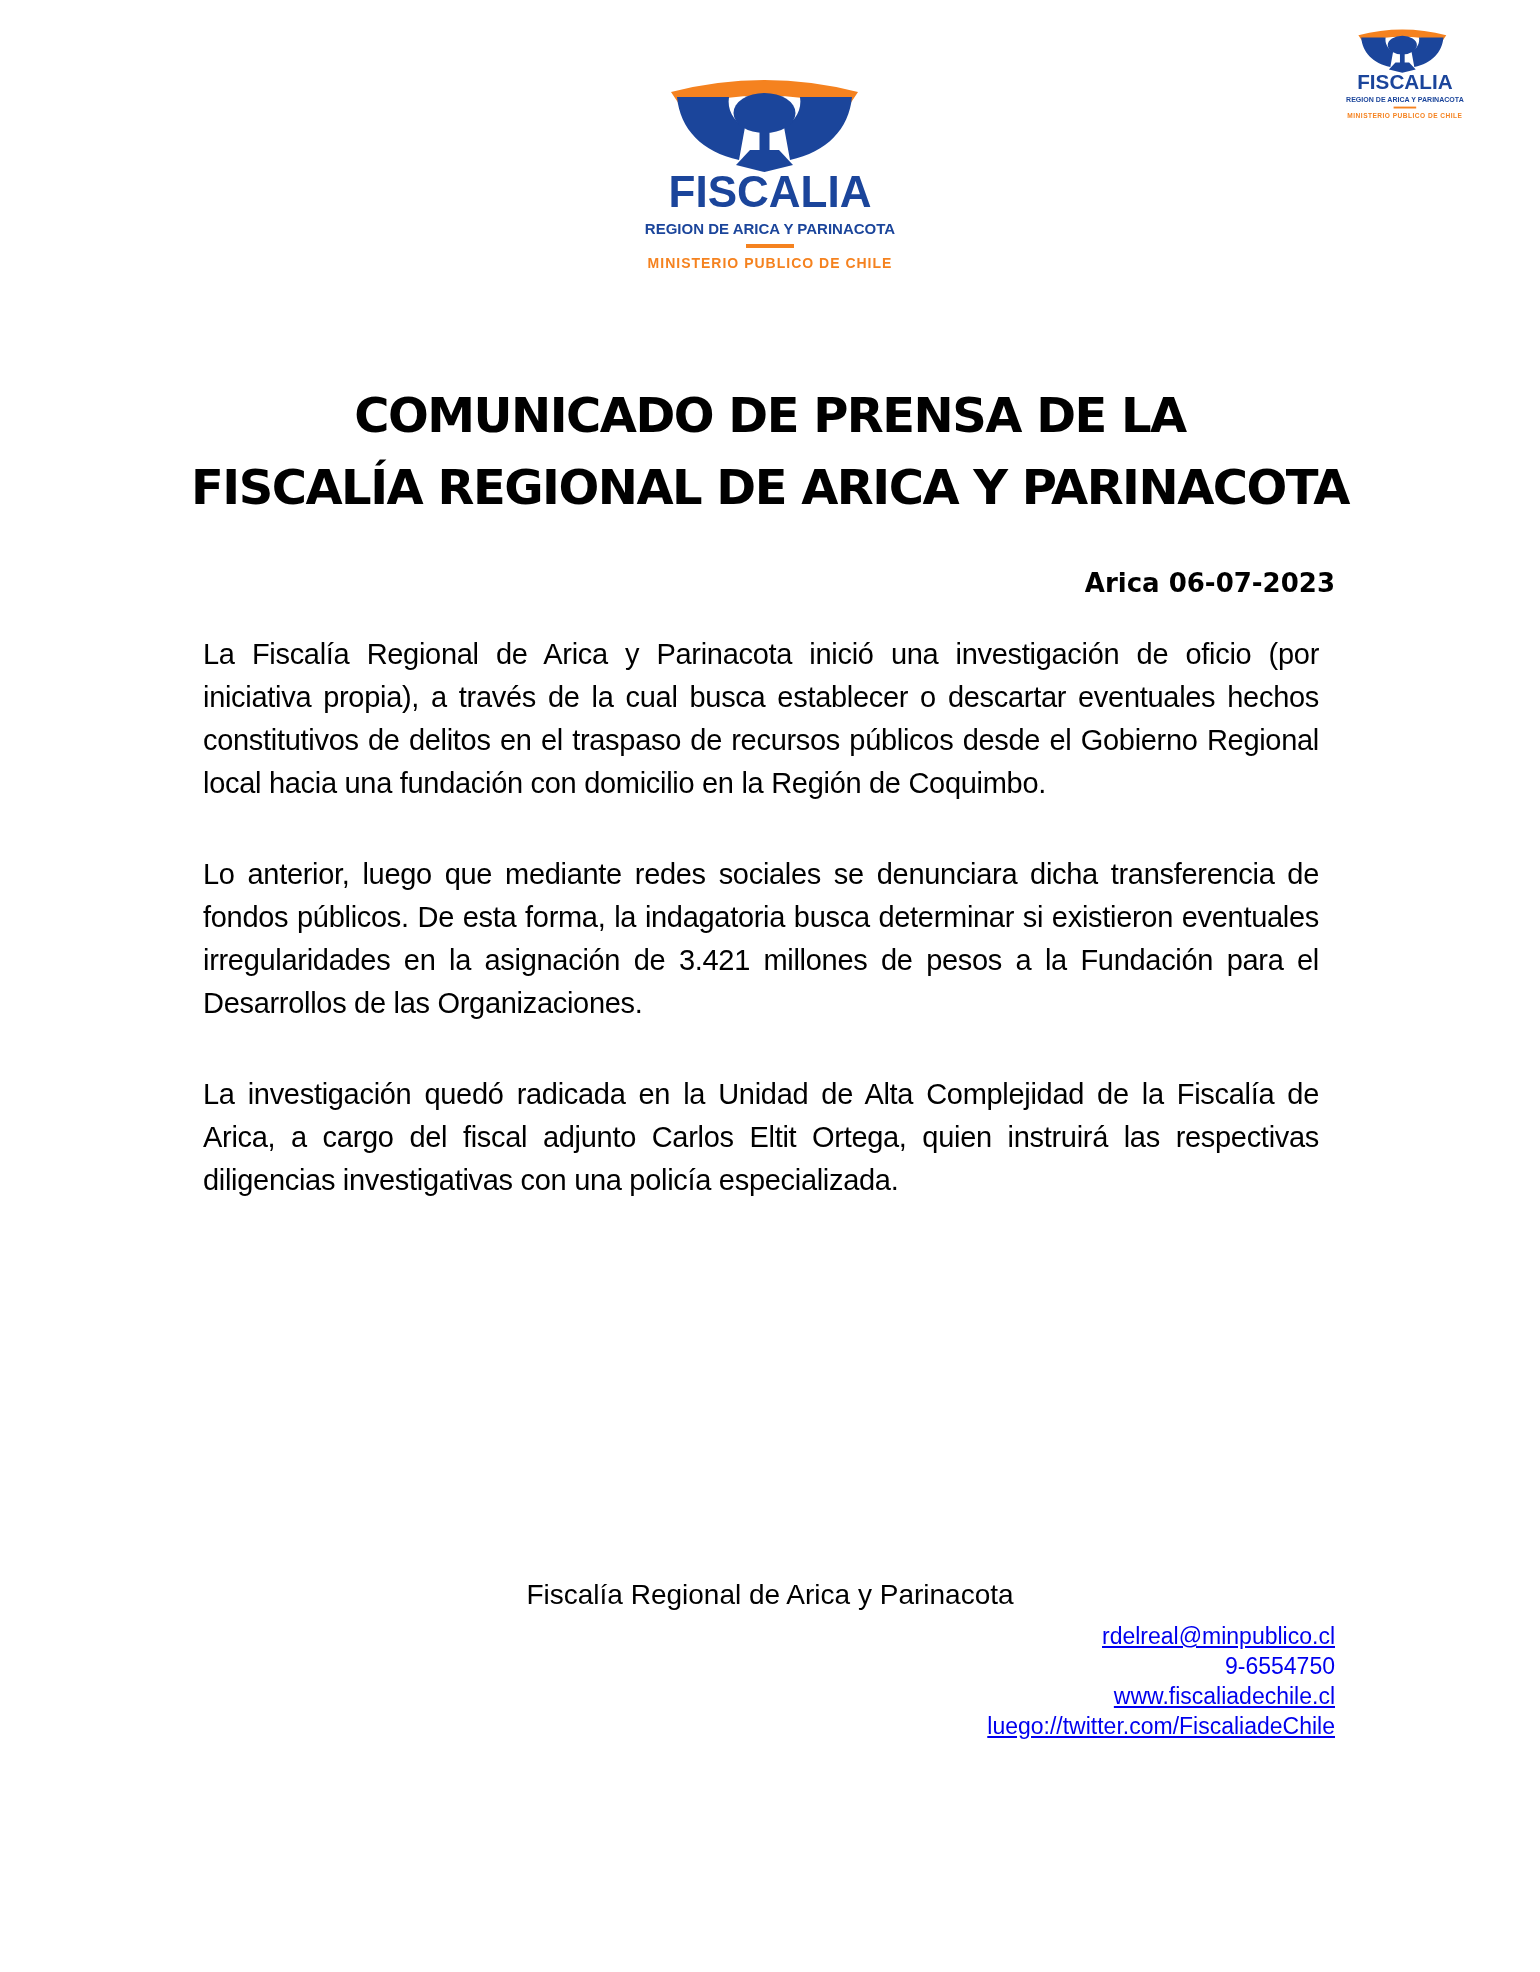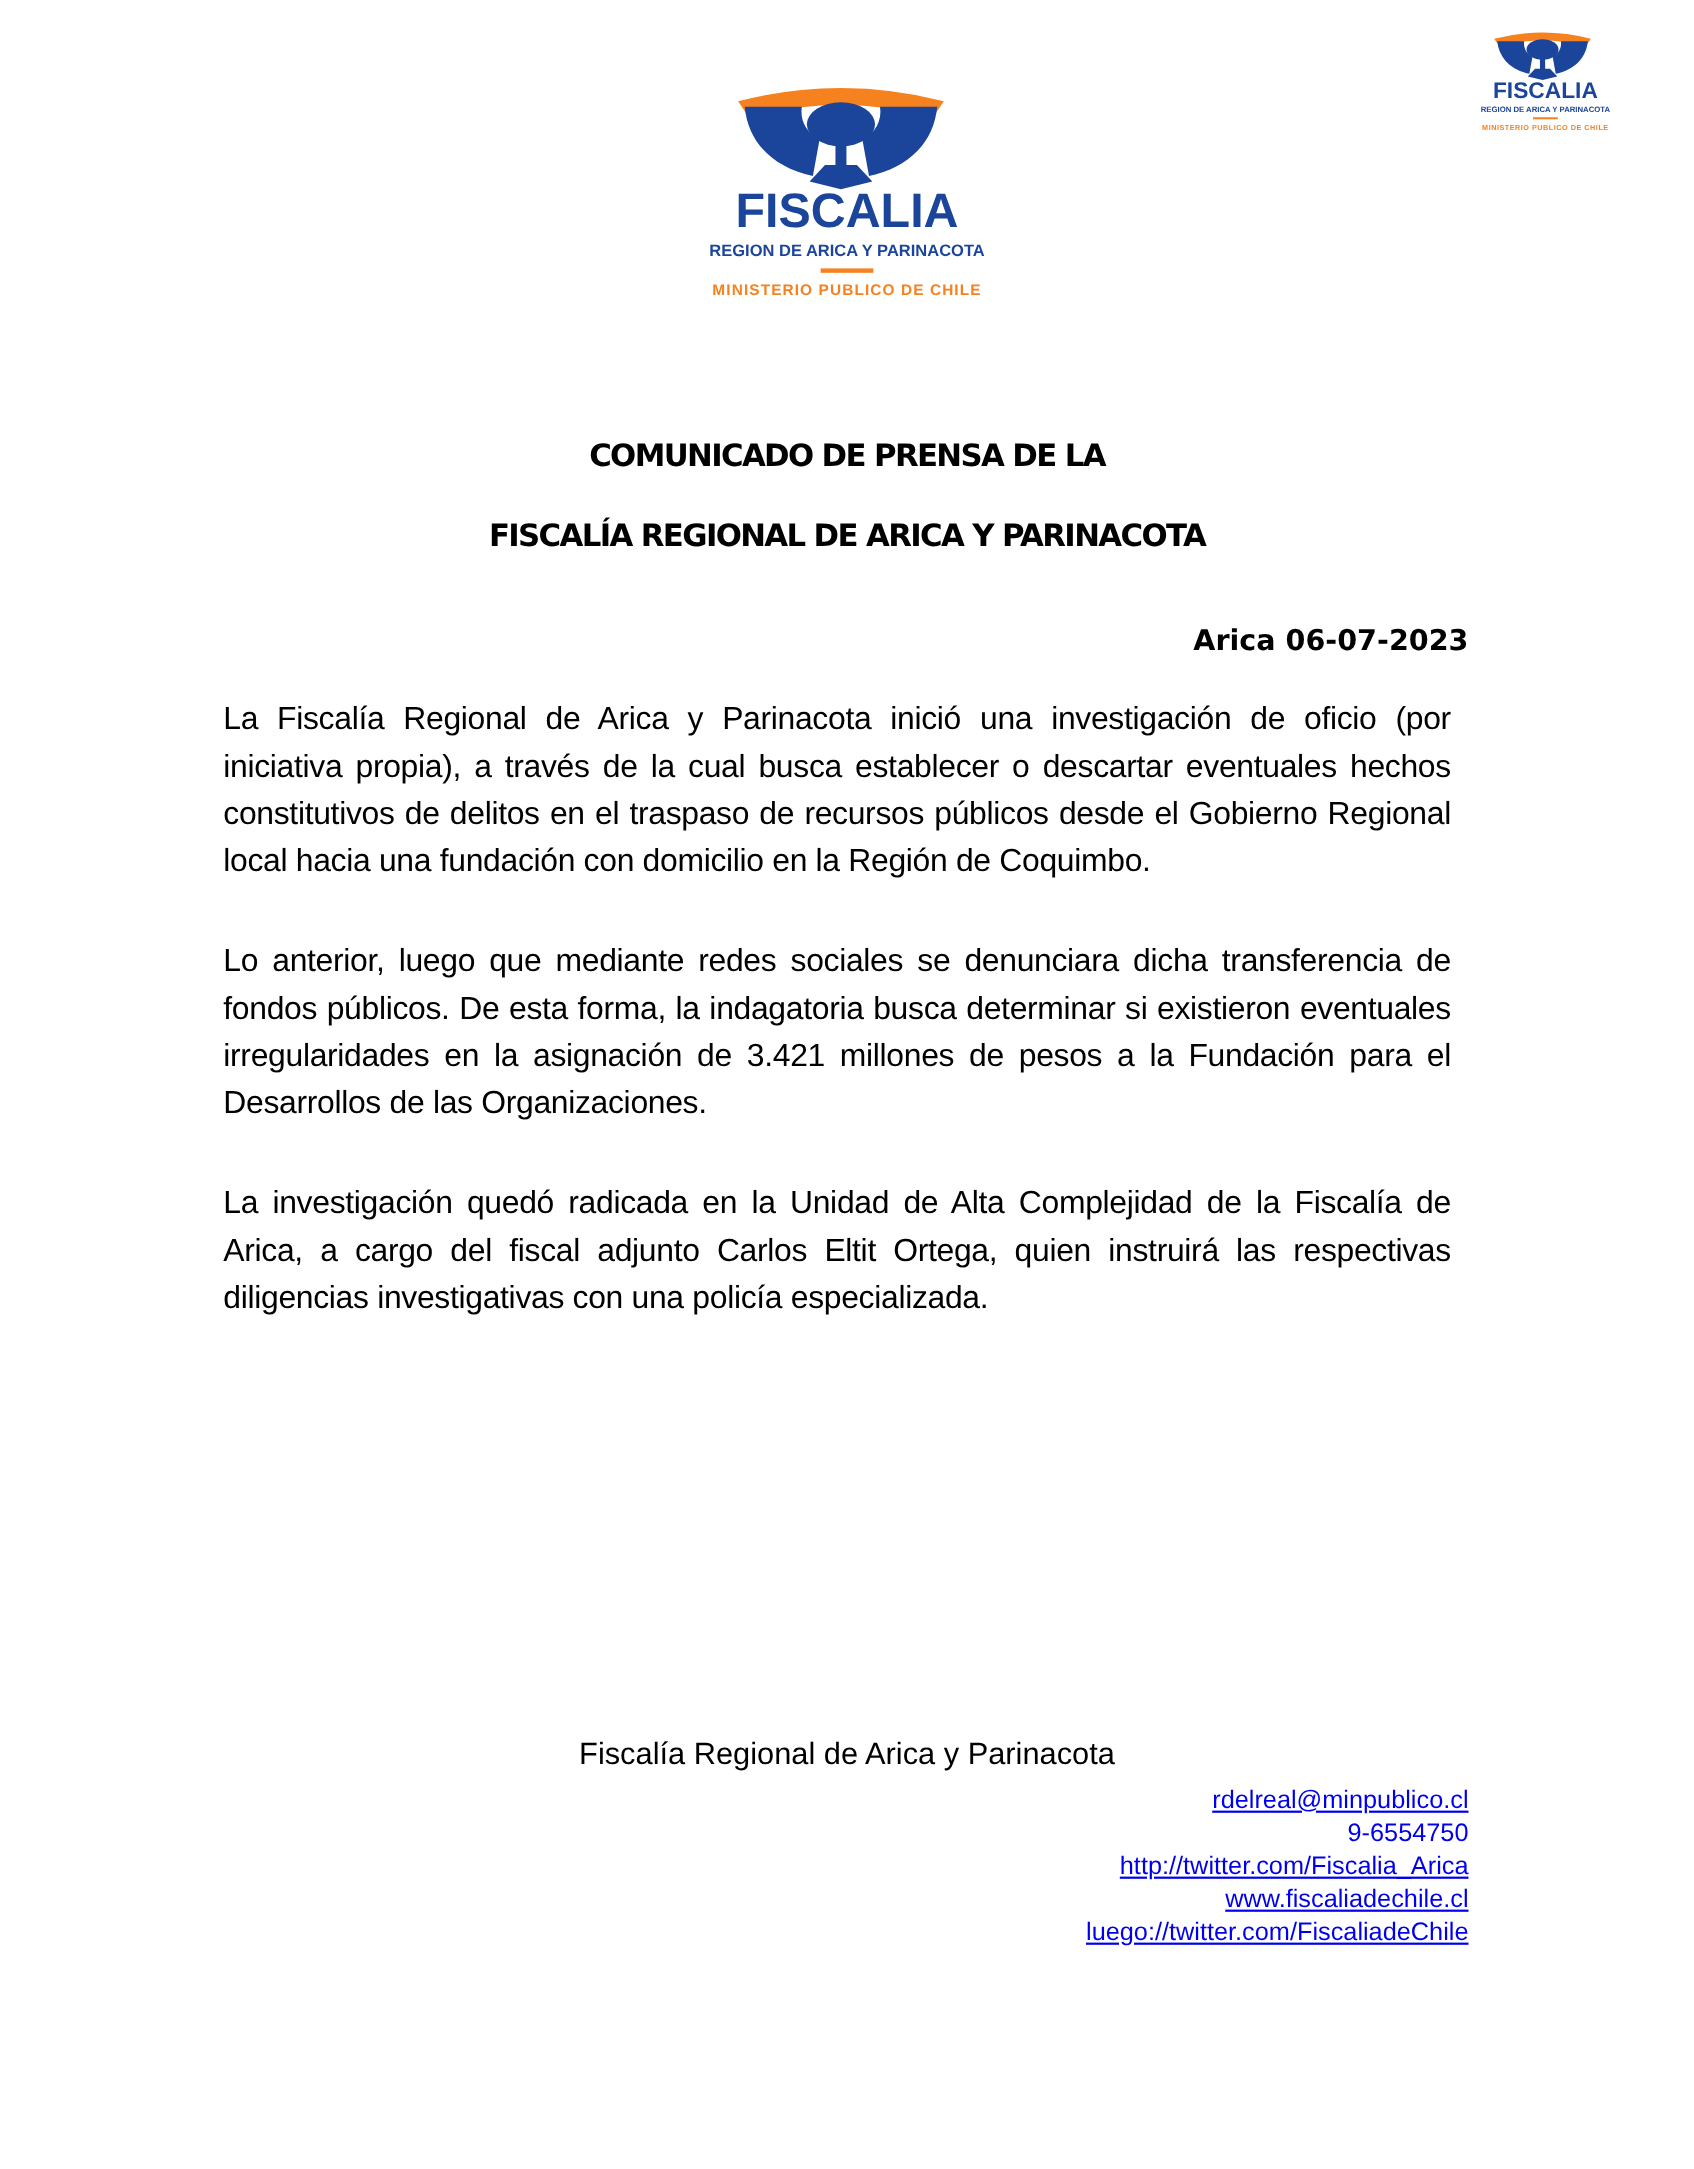--- a/index.html
+++ b/index.html
@@ -34,21 +34,21 @@
   .corner-logo{
     position:absolute;top:22px;right:74px;
     transform:scale(0.47);transform-origin:top right;
   }
 
   
   .title{
     margin-top:108px;
     text-align:center;
     font-family:"DejaVu Sans", sans-serif;
-    font-weight:700;font-size:28px;line-height:72px;
+    font-weight:700;font-size:48px;line-height:72px;
     letter-spacing:-1.5px;
   }
 
   
   .date-line{
     margin-top:44px;
     padding-right:205px;
     text-align:right;
     font-family:"DejaVu Sans", sans-serif;
     font-weight:700;font-size:26px;line-height:32px;
@@ -125,18 +125,17 @@
     <p>La investigación quedó radicada en la Unidad de Alta Complejidad de la Fiscalía de Arica, a cargo del fiscal adjunto Carlos Eltit Ortega, quien instruirá las respectivas diligencias investigativas con una policía especializada.</p>
   </div>
 
   <div class="footer-unit">
     <div>Fiscalía Regional de Arica y Parinacota</div>
   </div>
 
   <div class="contacts">
     <a class="contact u">rdelreal@minpublico.cl</a>
     <span class="contact">9-6554750</span>
-    <a class="contact u">http://twitter.com/Fiscalia_Arica</a>
     <a class="contact u">www.fiscaliadechile.cl</a>
     <a class="contact u">luego://twitter.com/FiscaliadeChile</a>
   </div>
 
 </div>
 
 </body></html>

